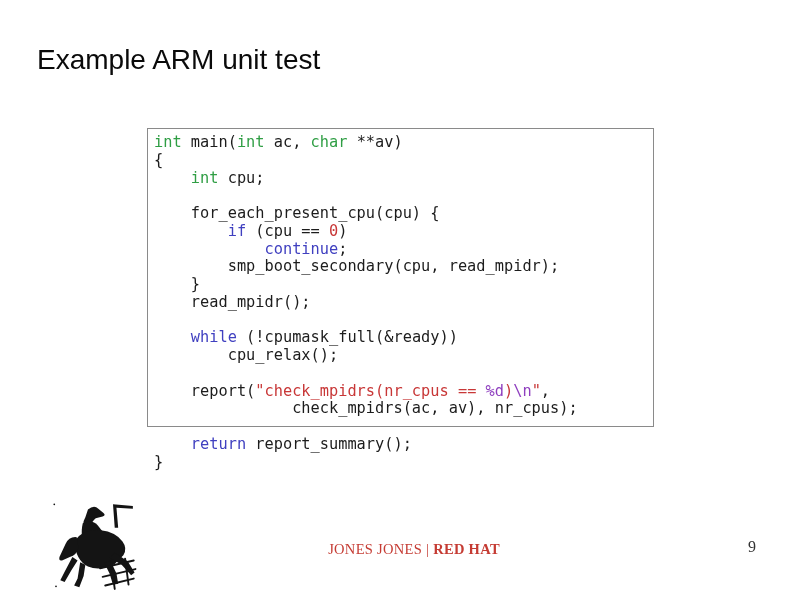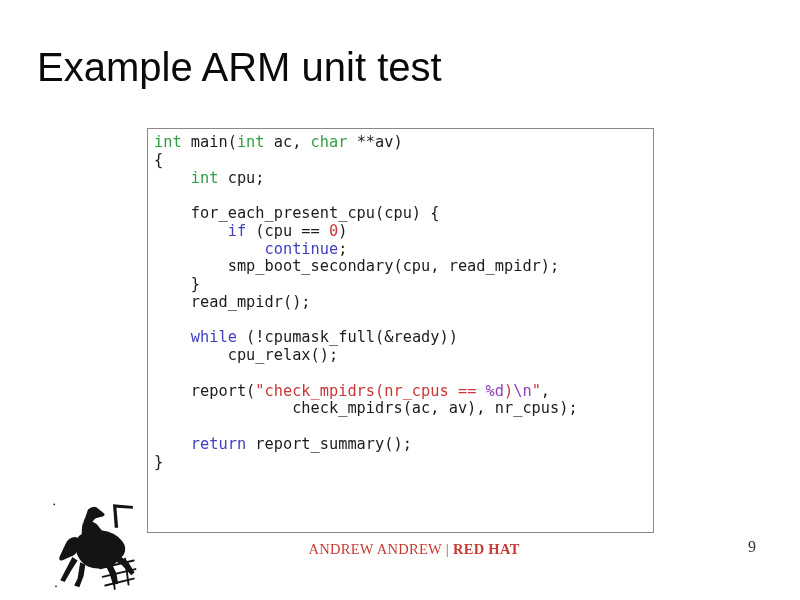--- a/index.html
+++ b/index.html
@@ -2,24 +2,24 @@
 <html><head>
 <meta charset="utf-8">
 <style>
   html,body{margin:0;padding:0;}
   body{
     width:800px;height:600px;position:relative;background:#ffffff;
     font-family:"Liberation Sans", sans-serif;overflow:hidden;
   }
   .slide-title{
     position:absolute;left:37px;top:45px;
-    font-size:40px;line-height:1.1;font-weight:400;color:#0a0a0a;margin:0;
+    font-size:28px;line-height:1.1;font-weight:400;color:#0a0a0a;margin:0;
   }
   .codebox{
-    position:absolute;left:147px;top:128px;width:507px;height:405px;
+    position:absolute;left:147px;top:128px;width:507px;height:299px;
     border:1px solid #8a8a8a;background:#ffffff;box-sizing:border-box;
   }
   .codebox pre{
     margin:0;padding:5px 4px 0 6px;
     font-family:"DejaVu Sans Mono","Liberation Mono",monospace;
     font-size:15.3px;line-height:17.75px;white-space:pre;color:#1c1c1c;
   }
   .footer{
     position:absolute;left:0;top:541px;width:100%;text-align:center;
     font-family:"Liberation Serif", serif;font-size:14.5px;letter-spacing:.3px;
@@ -72,20 +72,20 @@
         <path d="M70 73 L74 103"></path>
         <path d="M86 68 L90 98"></path>
       </g>
 
       <circle cx="4" cy="5" r="1" fill="#141414"></circle>
       <circle cx="6" cy="100" r="1" fill="#141414"></circle>
     </svg>
   </div>
 
   <div class="footer" style="color: rgb(197, 59, 51);">
-    <span>ANDREW ANDREW</span>
+    <span>JONES JONES</span>
     <span>|</span>
     <span class="company">RED HAT</span>
   </div>
 
   <div class="page-number">9</div>
 
 </div>
 
 </body></html>

